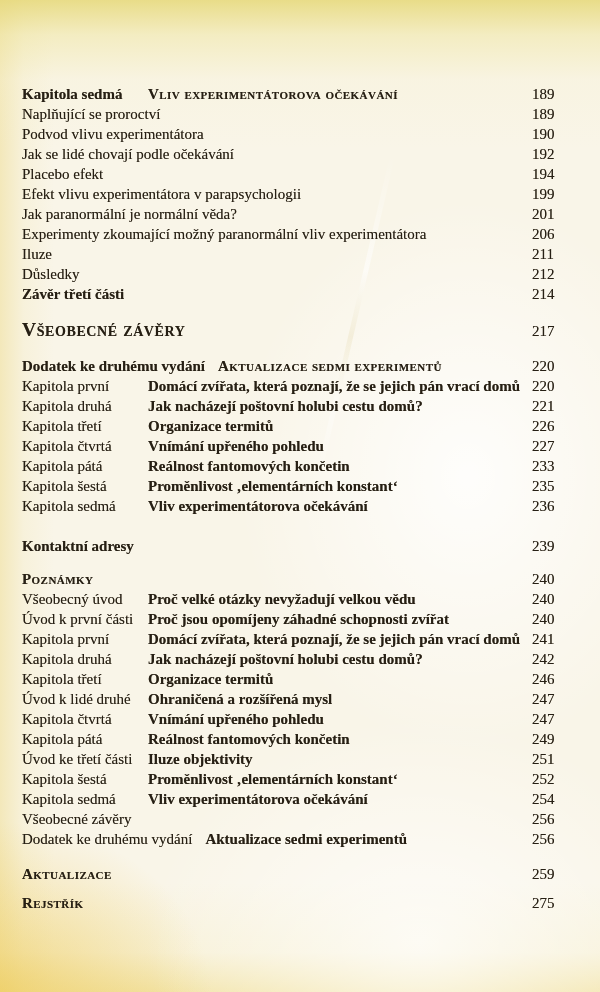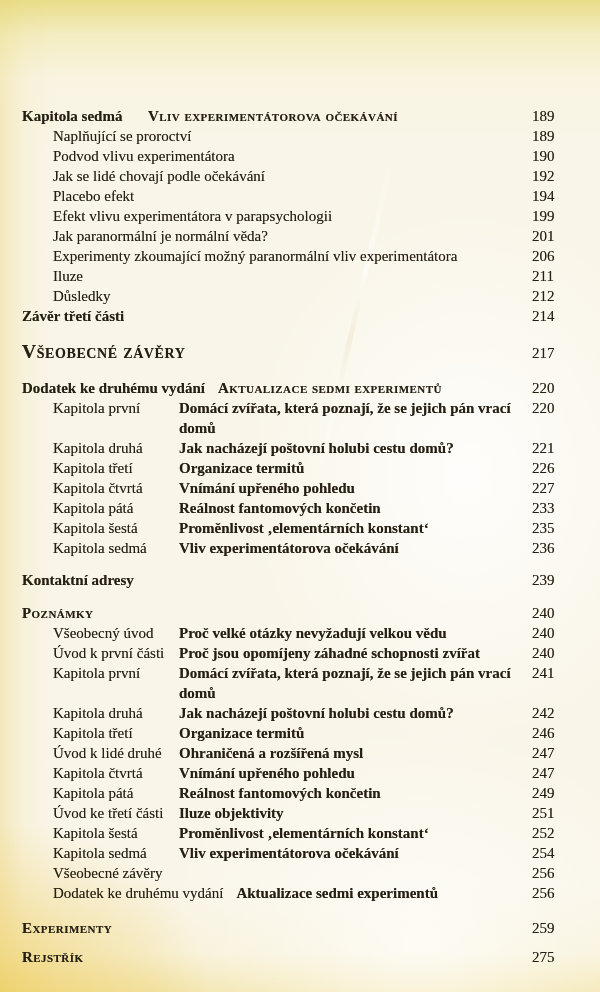--- a/index.html
+++ b/index.html
@@ -26,27 +26,27 @@
     left: 352px; top: 150px;
     width: 5px; height: 340px;
     transform: rotate(13deg);
     background: linear-gradient(180deg, rgba(255,255,255,0) 0%, rgba(255,255,255,0.55) 35%, rgba(214,196,130,0.18) 55%, rgba(255,255,255,0.4) 75%, rgba(255,255,255,0) 100%);
     pointer-events: none;
   }
   .toc {
     position: relative;
     box-sizing: border-box;
     width: 100%;
-    padding: 106px 36px 0 22px;
+    padding: 84px 36px 0 22px;
   }
   .toc-section { margin: 0; }
   .toc-section:nth-of-type(2) { margin-top: 0; }  
   .toc-section:nth-of-type(3) { margin-top: 13px; }  
   .toc-section:nth-of-type(4) { margin-top: 12px; }  
-  .toc-section:nth-of-type(5) { margin-top: 12px; }  
+  .toc-section:nth-of-type(5) { margin-top: 20px; }  
   .toc-section:nth-of-type(6) { margin-top: 13px; }  
   .toc-section:nth-of-type(7) { margin-top: 15px; }  
   .toc-section:nth-of-type(8) { margin-top: 9px; }  
   .row {
     display: flex;
     align-items: baseline;
     font-size: 15px;
     line-height: 20px;
     text-shadow: 0 0 0.5px rgba(45,34,14,0.55);
   }
@@ -55,21 +55,21 @@
   .lay-inline .c1 { flex: 0 0 auto; }
   .lay-inline .c2 { margin-left: 13px; font-family: Liberation Serif, serif; }
   .c2 { flex: 1 1 auto; min-width: 0; }
   .pg {
     flex: 0 0 auto;
     margin-left: auto;
     min-width: 32px;
     text-align: left;
     font-weight: 400;
   }
-  .st-plain { font-weight: 400; margin-left: 31px; }
+  .st-plain { font-weight: 400; }
   .st-bold { font-weight: 700; }
   .st-sc {
     font-weight: 700;
     font-variant: small-caps;
     letter-spacing: 0.45px;
   }
   .st-sc-lg {
     font-weight: 700;
     font-variant: small-caps;
     letter-spacing: 0.6px;
@@ -251,21 +251,21 @@
           <span class="pg">256</span>
         </div>
         <div class="row lay-inline">
           <span class="c1 st-plain">Dodatek ke druhému vydání</span>
           <span class="c2 st-bold">Aktualizace sedmi experimentů</span>
           <span class="pg">256</span>
         </div>
       </section>
       <section class="toc-section">
         <div class="row lay-single">
-          <span class="c1 st-sc">Experimenty</span>
+          <span class="c1 st-sc">Aktualizace</span>
           <span class="pg">259</span>
         </div>
       </section>
       <section class="toc-section">
         <div class="row lay-single">
           <span class="c1 st-sc">Rejstřík</span>
           <span class="pg">275</span>
         </div>
       </section>
     </main>

